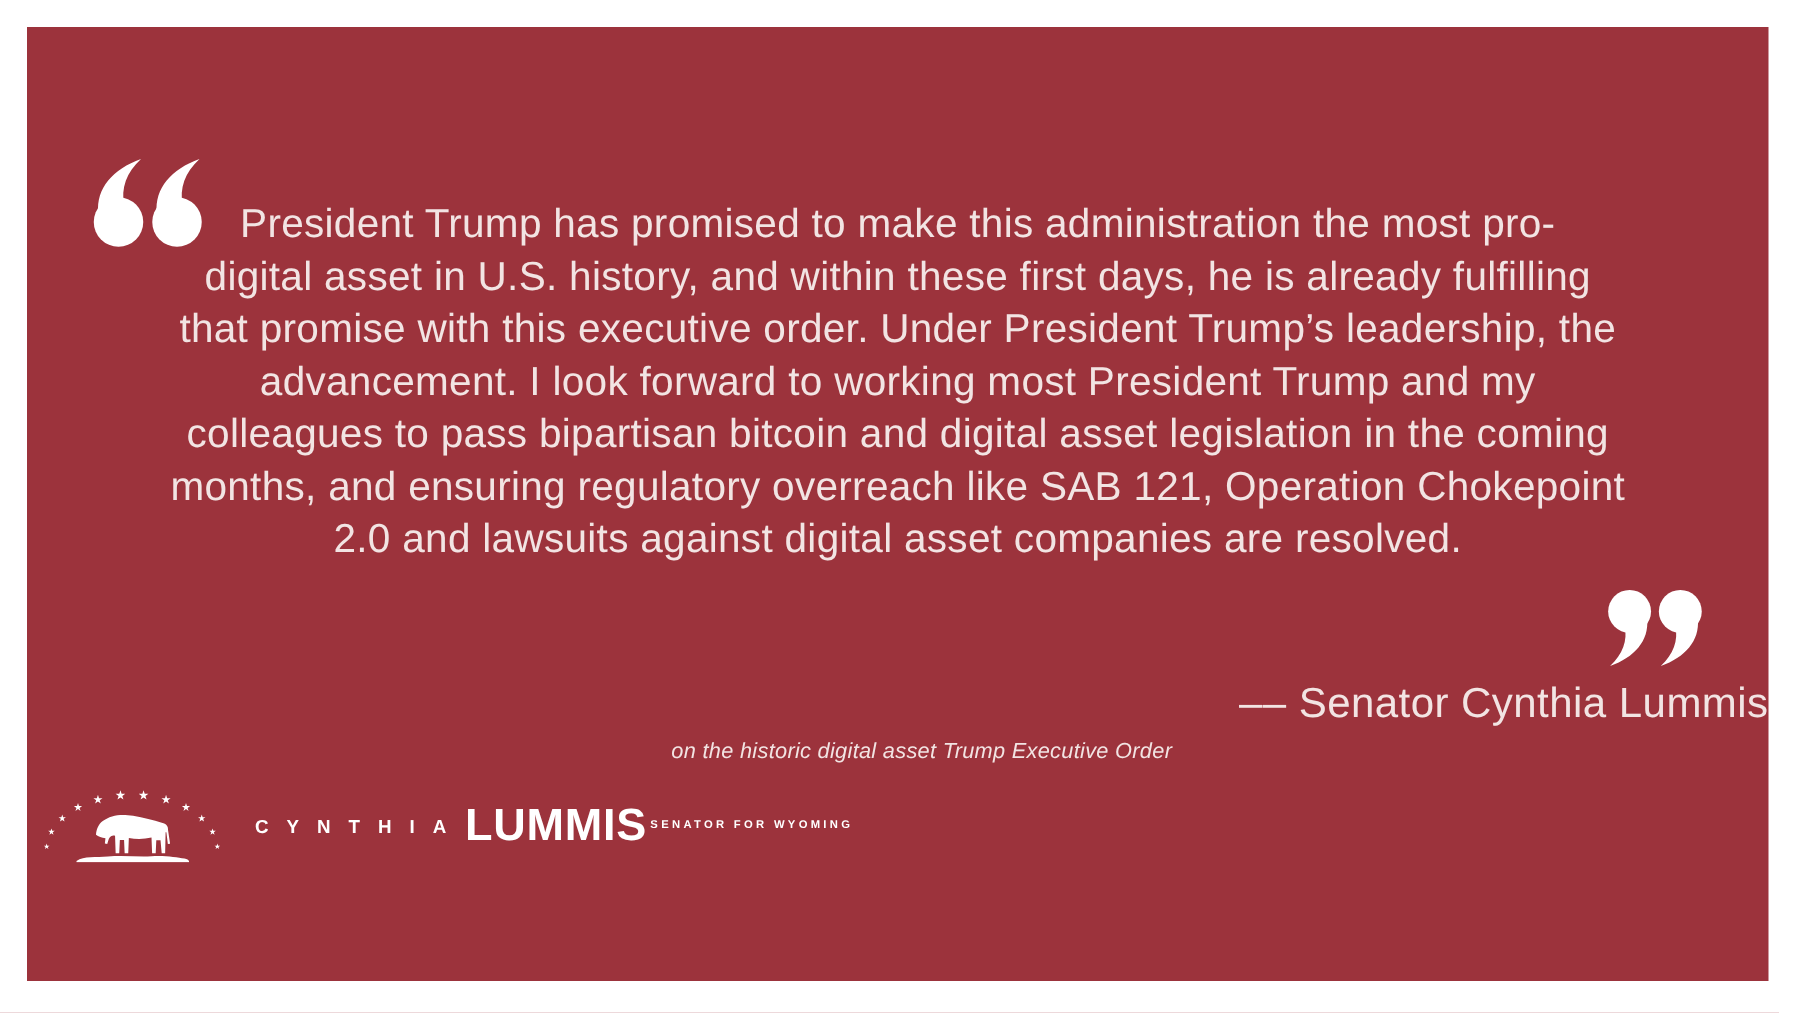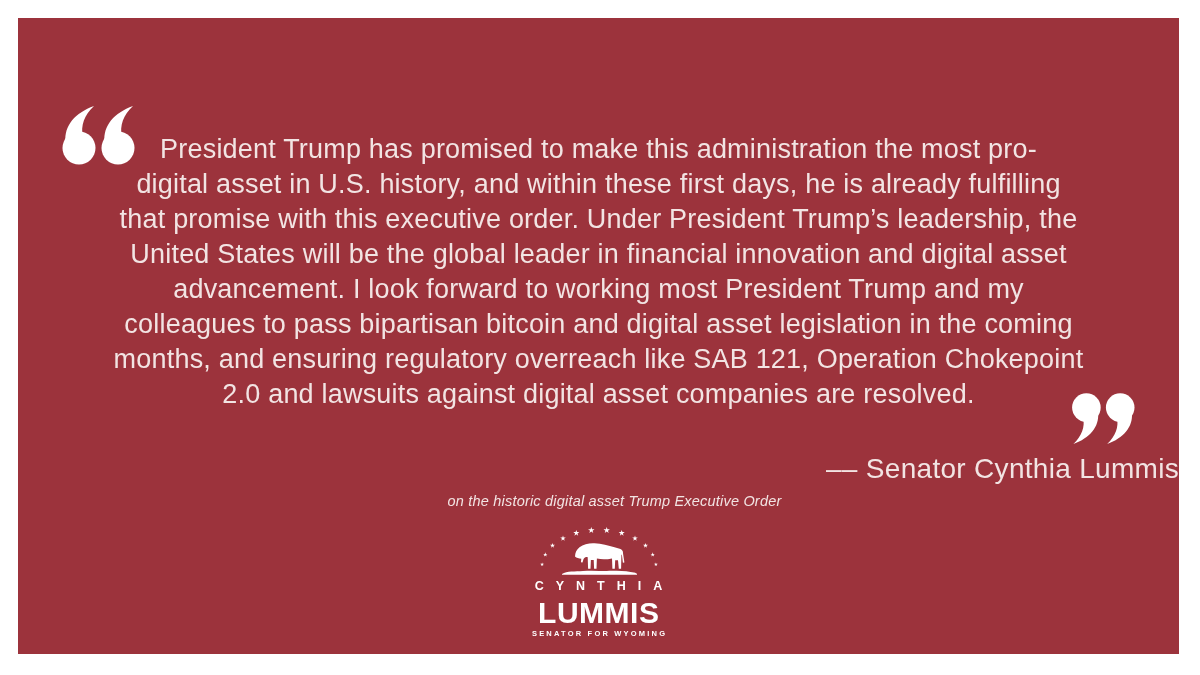--- a/index.html
+++ b/index.html
@@ -70,21 +70,21 @@
     font-size: 14.5px;
     line-height: 18px;
     letter-spacing: 0.2px;
   }
   .logo {
     position: absolute;
     top: 505px;
     left: 0;
     width: 100%;
     display: flex;
-    flex-direction: column;
+    flex-direction: row;
     align-items: center;
     color: #ffffff;
   }
   .logo-emblem { display: block; }
   .logo-cynthia {
     margin-top: 4px;
     font-size: 12.5px;
     font-weight: bold;
     letter-spacing: 12px;
     padding-left: 12px;
@@ -121,21 +121,20 @@
           <circle cx="22" cy="56" r="22"></circle>
           <path d="M4,48 C2,26 17,9 42,0 C29,12 24,26 27,41 Z"></path>
         </g>
       </g>
     </svg>
 
     <div class="quote-lines">
       <div class="quote-line">President Trump has promised to make this administration the most pro-</div>
       <div class="quote-line">digital asset in U.S. history, and within these first days, he is already fulfilling</div>
       <div class="quote-line">that promise with this executive order. Under President Trump’s leadership, the</div>
-      <div class="quote-line">United States will be the global leader in financial innovation and digital asset</div>
       <div class="quote-line">advancement. I look forward to working most President Trump and my</div>
       <div class="quote-line">colleagues to pass bipartisan bitcoin and digital asset legislation in the coming</div>
       <div class="quote-line">months, and ensuring regulatory overreach like SAB 121, Operation Chokepoint</div>
       <div class="quote-line">2.0 and lawsuits against digital asset companies are resolved.</div>
     </div>
 
     <svg class="close-quote" width="70" height="52" viewBox="0 0 100 80" aria-hidden="true">
       <g fill="#ffffff" transform="rotate(180 50 40)">
         <circle cx="22" cy="56" r="22"></circle>
         <path d="M4,48 C2,26 17,9 42,0 C29,12 24,26 27,41 Z"></path>

